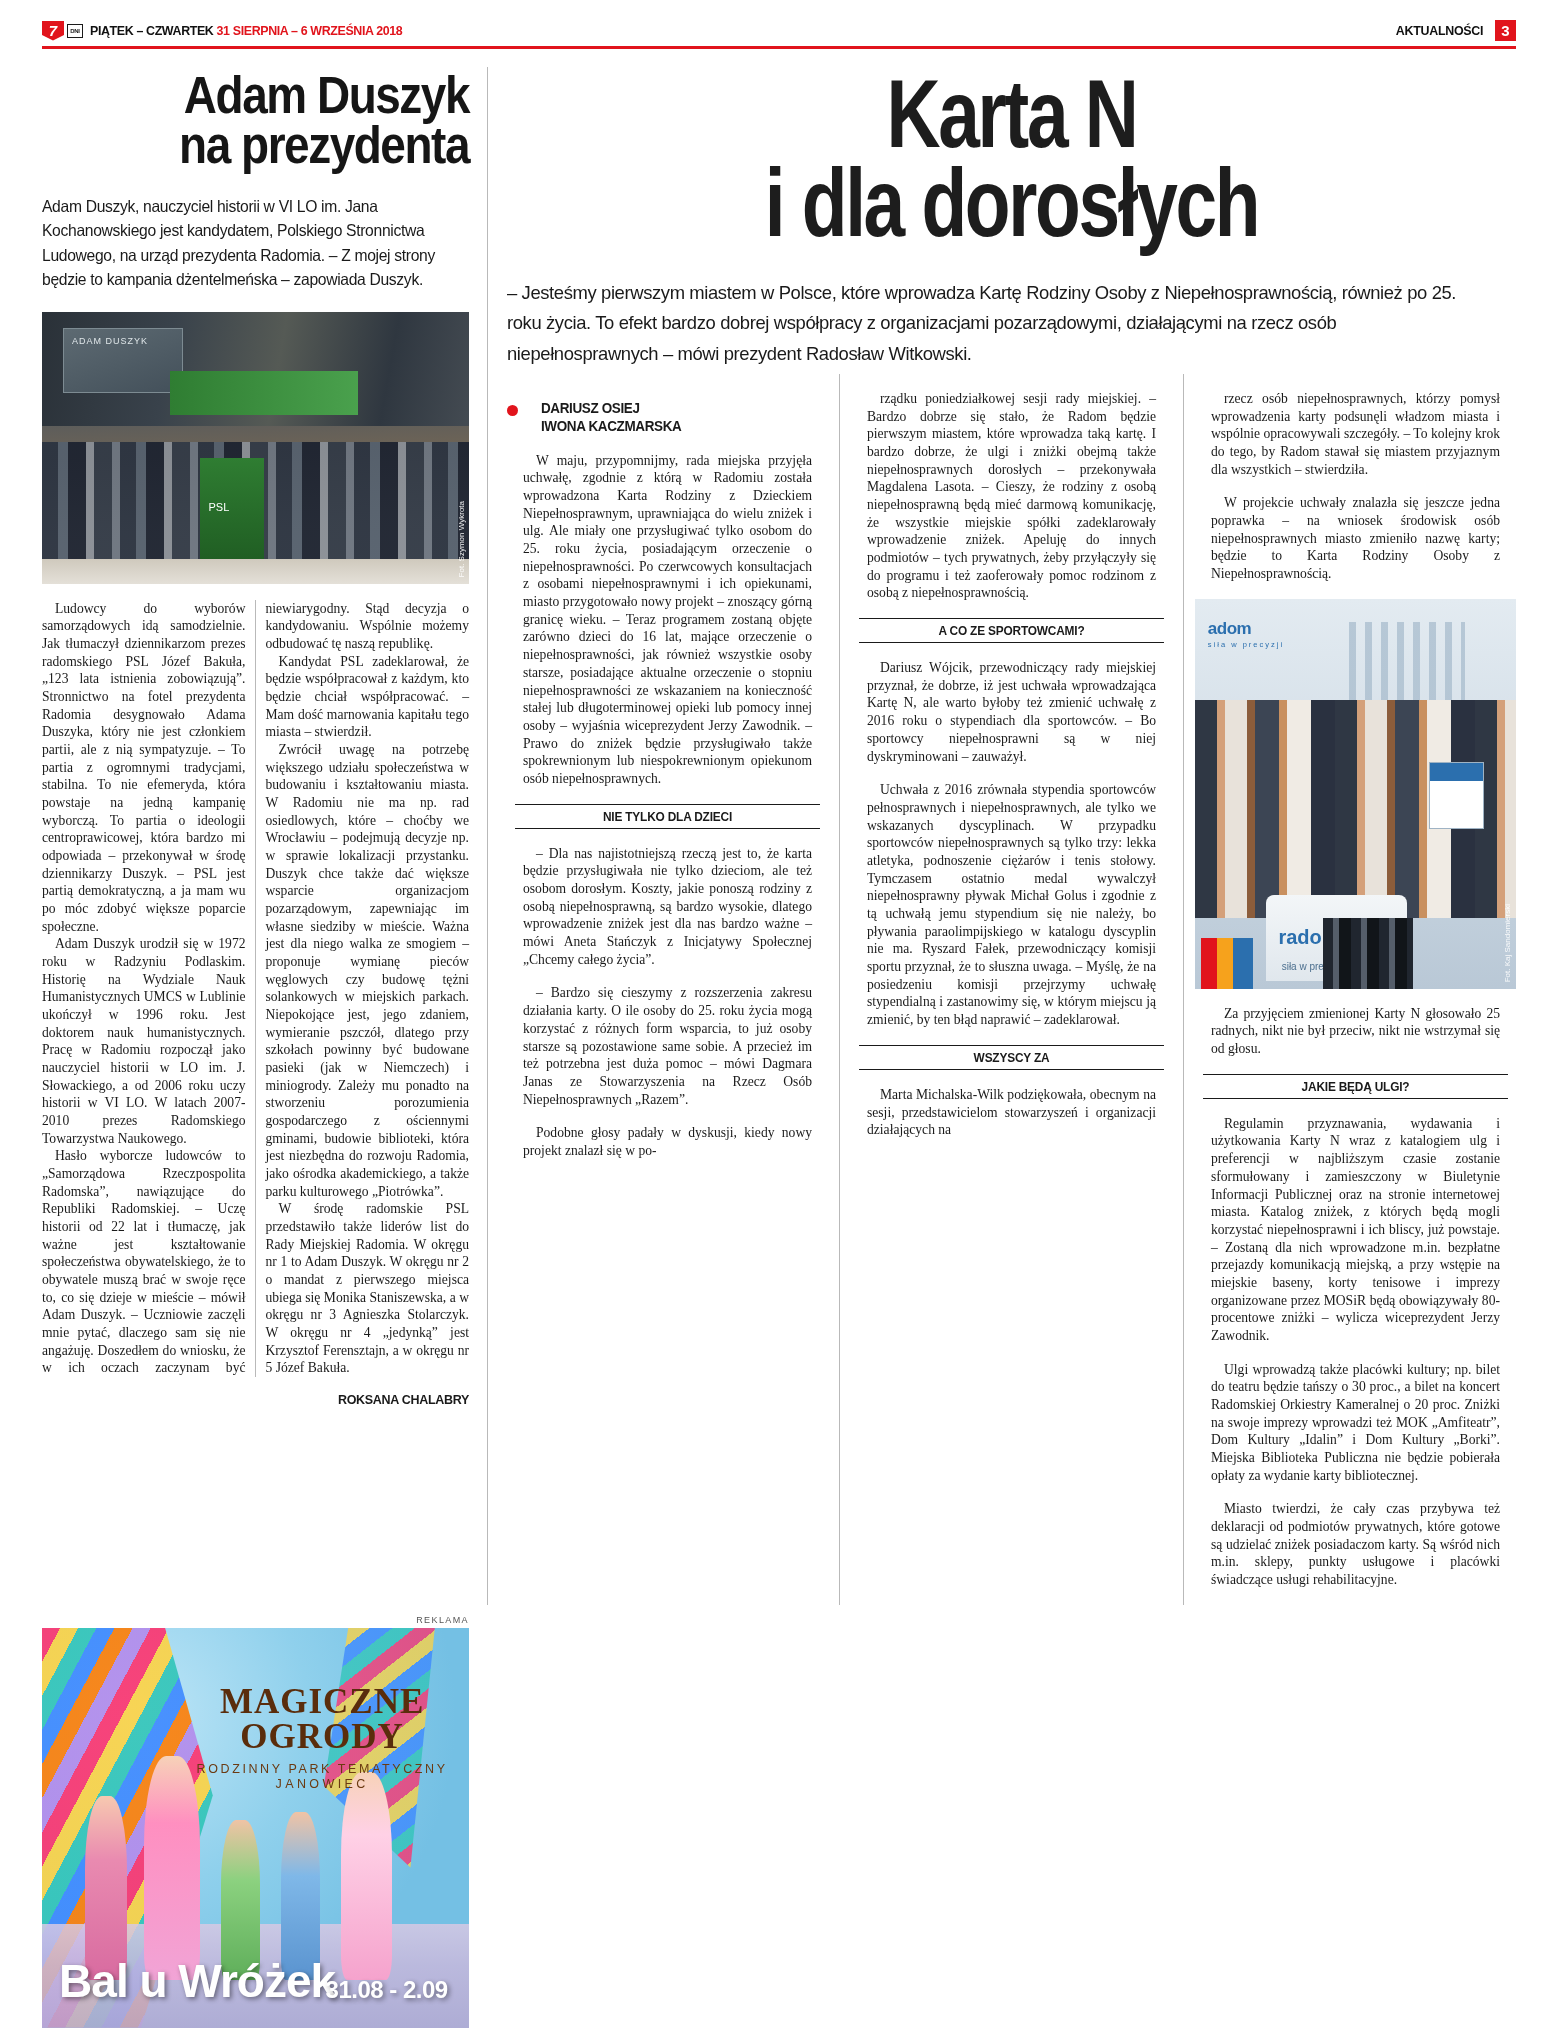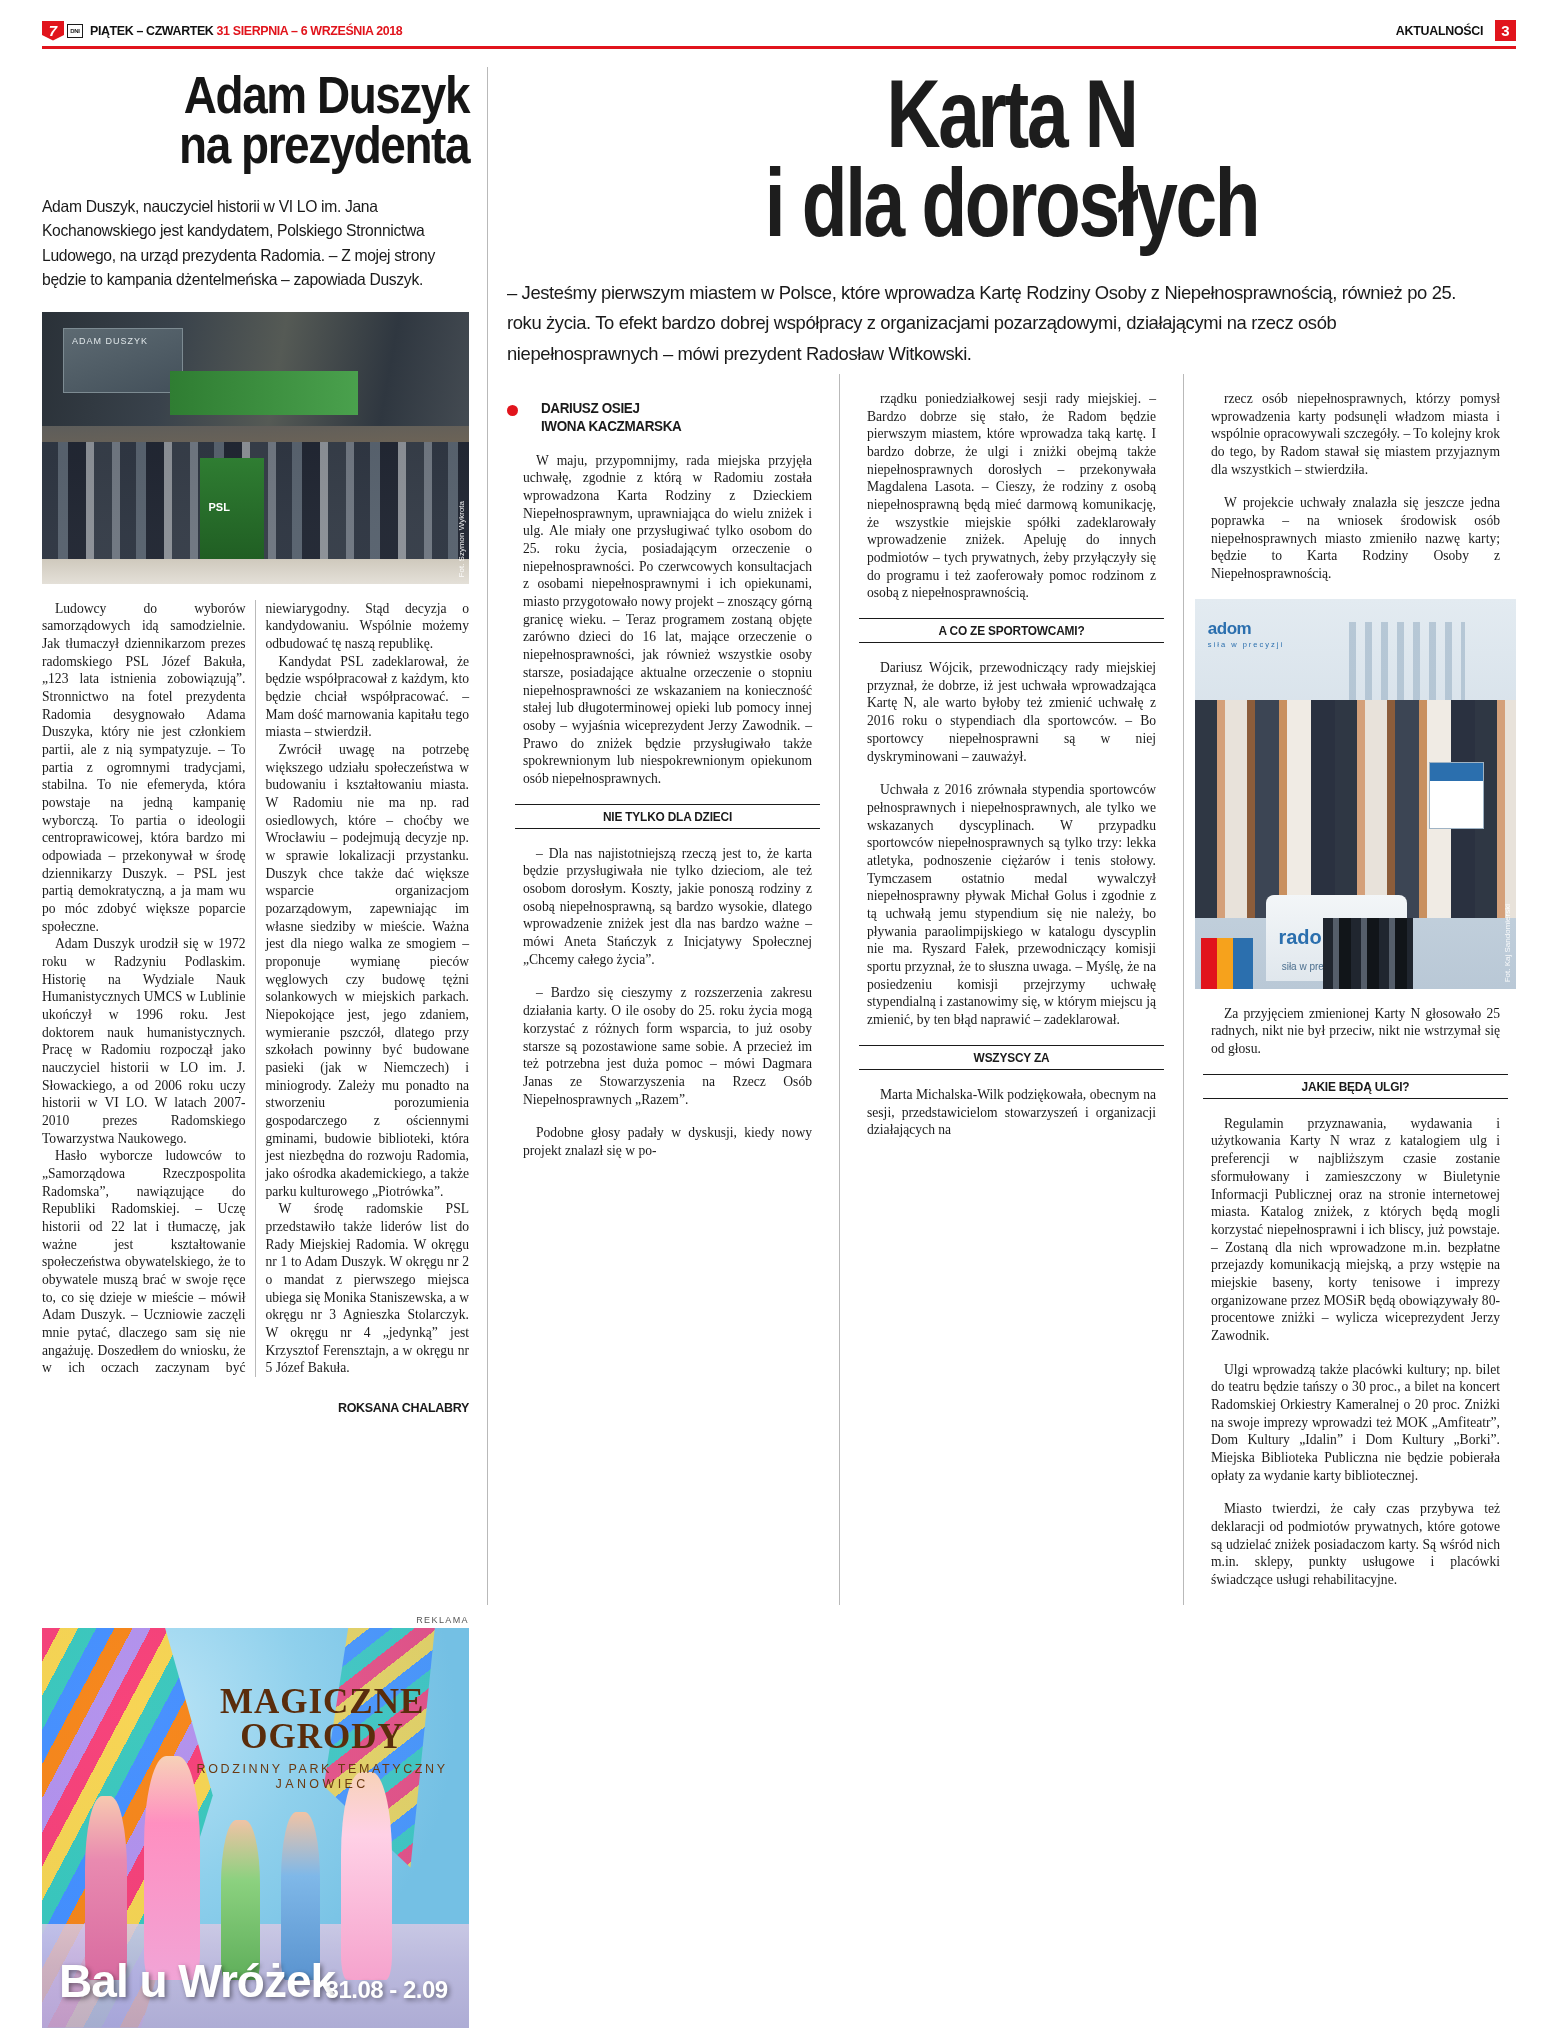--- a/index.html
+++ b/index.html
@@ -87,21 +87,21 @@
   .photo-left .green-banner {
     position:absolute; left:30%; top:22%; width:44%; height:16%;
     background:linear-gradient(90deg,#2f7d32,#4aa14d);
   }
   .photo-left .podium {
     position:absolute; left:37%; bottom:6%; width:15%; height:40%;
     background:linear-gradient(180deg,#2f7d32,#1f5c22);
   }
   .photo-left .podium-lbl{
     position:absolute; left:39%; bottom:26%; color:#fff;
-    font-family:"Liberation Sans", sans-serif; font-size:11px; font-weight:bold;
+    font-family:"Liberation Sans", sans-serif; font-size:11px; font-weight:normal;
   }
   .photo-left .people {
     position:absolute; left:0; bottom:8%; width:100%; height:44%;
     background:repeating-linear-gradient(90deg,
       #2b3340 0 16px, #55606d 16px 26px, #1d2330 26px 44px, #8a8f96 44px 52px,
       #323a46 52px 70px, #6d7580 70px 78px);
     opacity:0.95;
   }
   .photo-left .floor {
     position:absolute; left:0; bottom:0; width:100%; height:9%;
@@ -116,21 +116,21 @@
   .two-col {
     margin-top:16px; column-count:2; column-gap:20px;
     column-rule:1px solid #b9b9b9;
     font-size:13.6px; line-height:1.30; text-align:justify;
     hyphens:auto;
   }
   .two-col p { margin:0 0 0 0; text-indent:13px; }
   .two-col p.first { text-indent:13px; }
   .sig {
     text-align:right; font-family:"Liberation Sans", sans-serif;
-    font-weight:bold; font-size:12.5px; letter-spacing:-0.3px; margin-top:24px;
+    font-weight:bold; font-size:12.5px; letter-spacing:-0.3px; margin-top:16px;
   }
 
   
   .hl-right {
     font-family:"Liberation Sans", sans-serif;
     font-weight:bold; font-size:96px; line-height:0.93;
     text-align:center; letter-spacing:-3px; color:#1d1d1d;
     transform: scaleX(0.78); transform-origin:center center;
     margin:6px 0 0 0; white-space:nowrap;
   }

